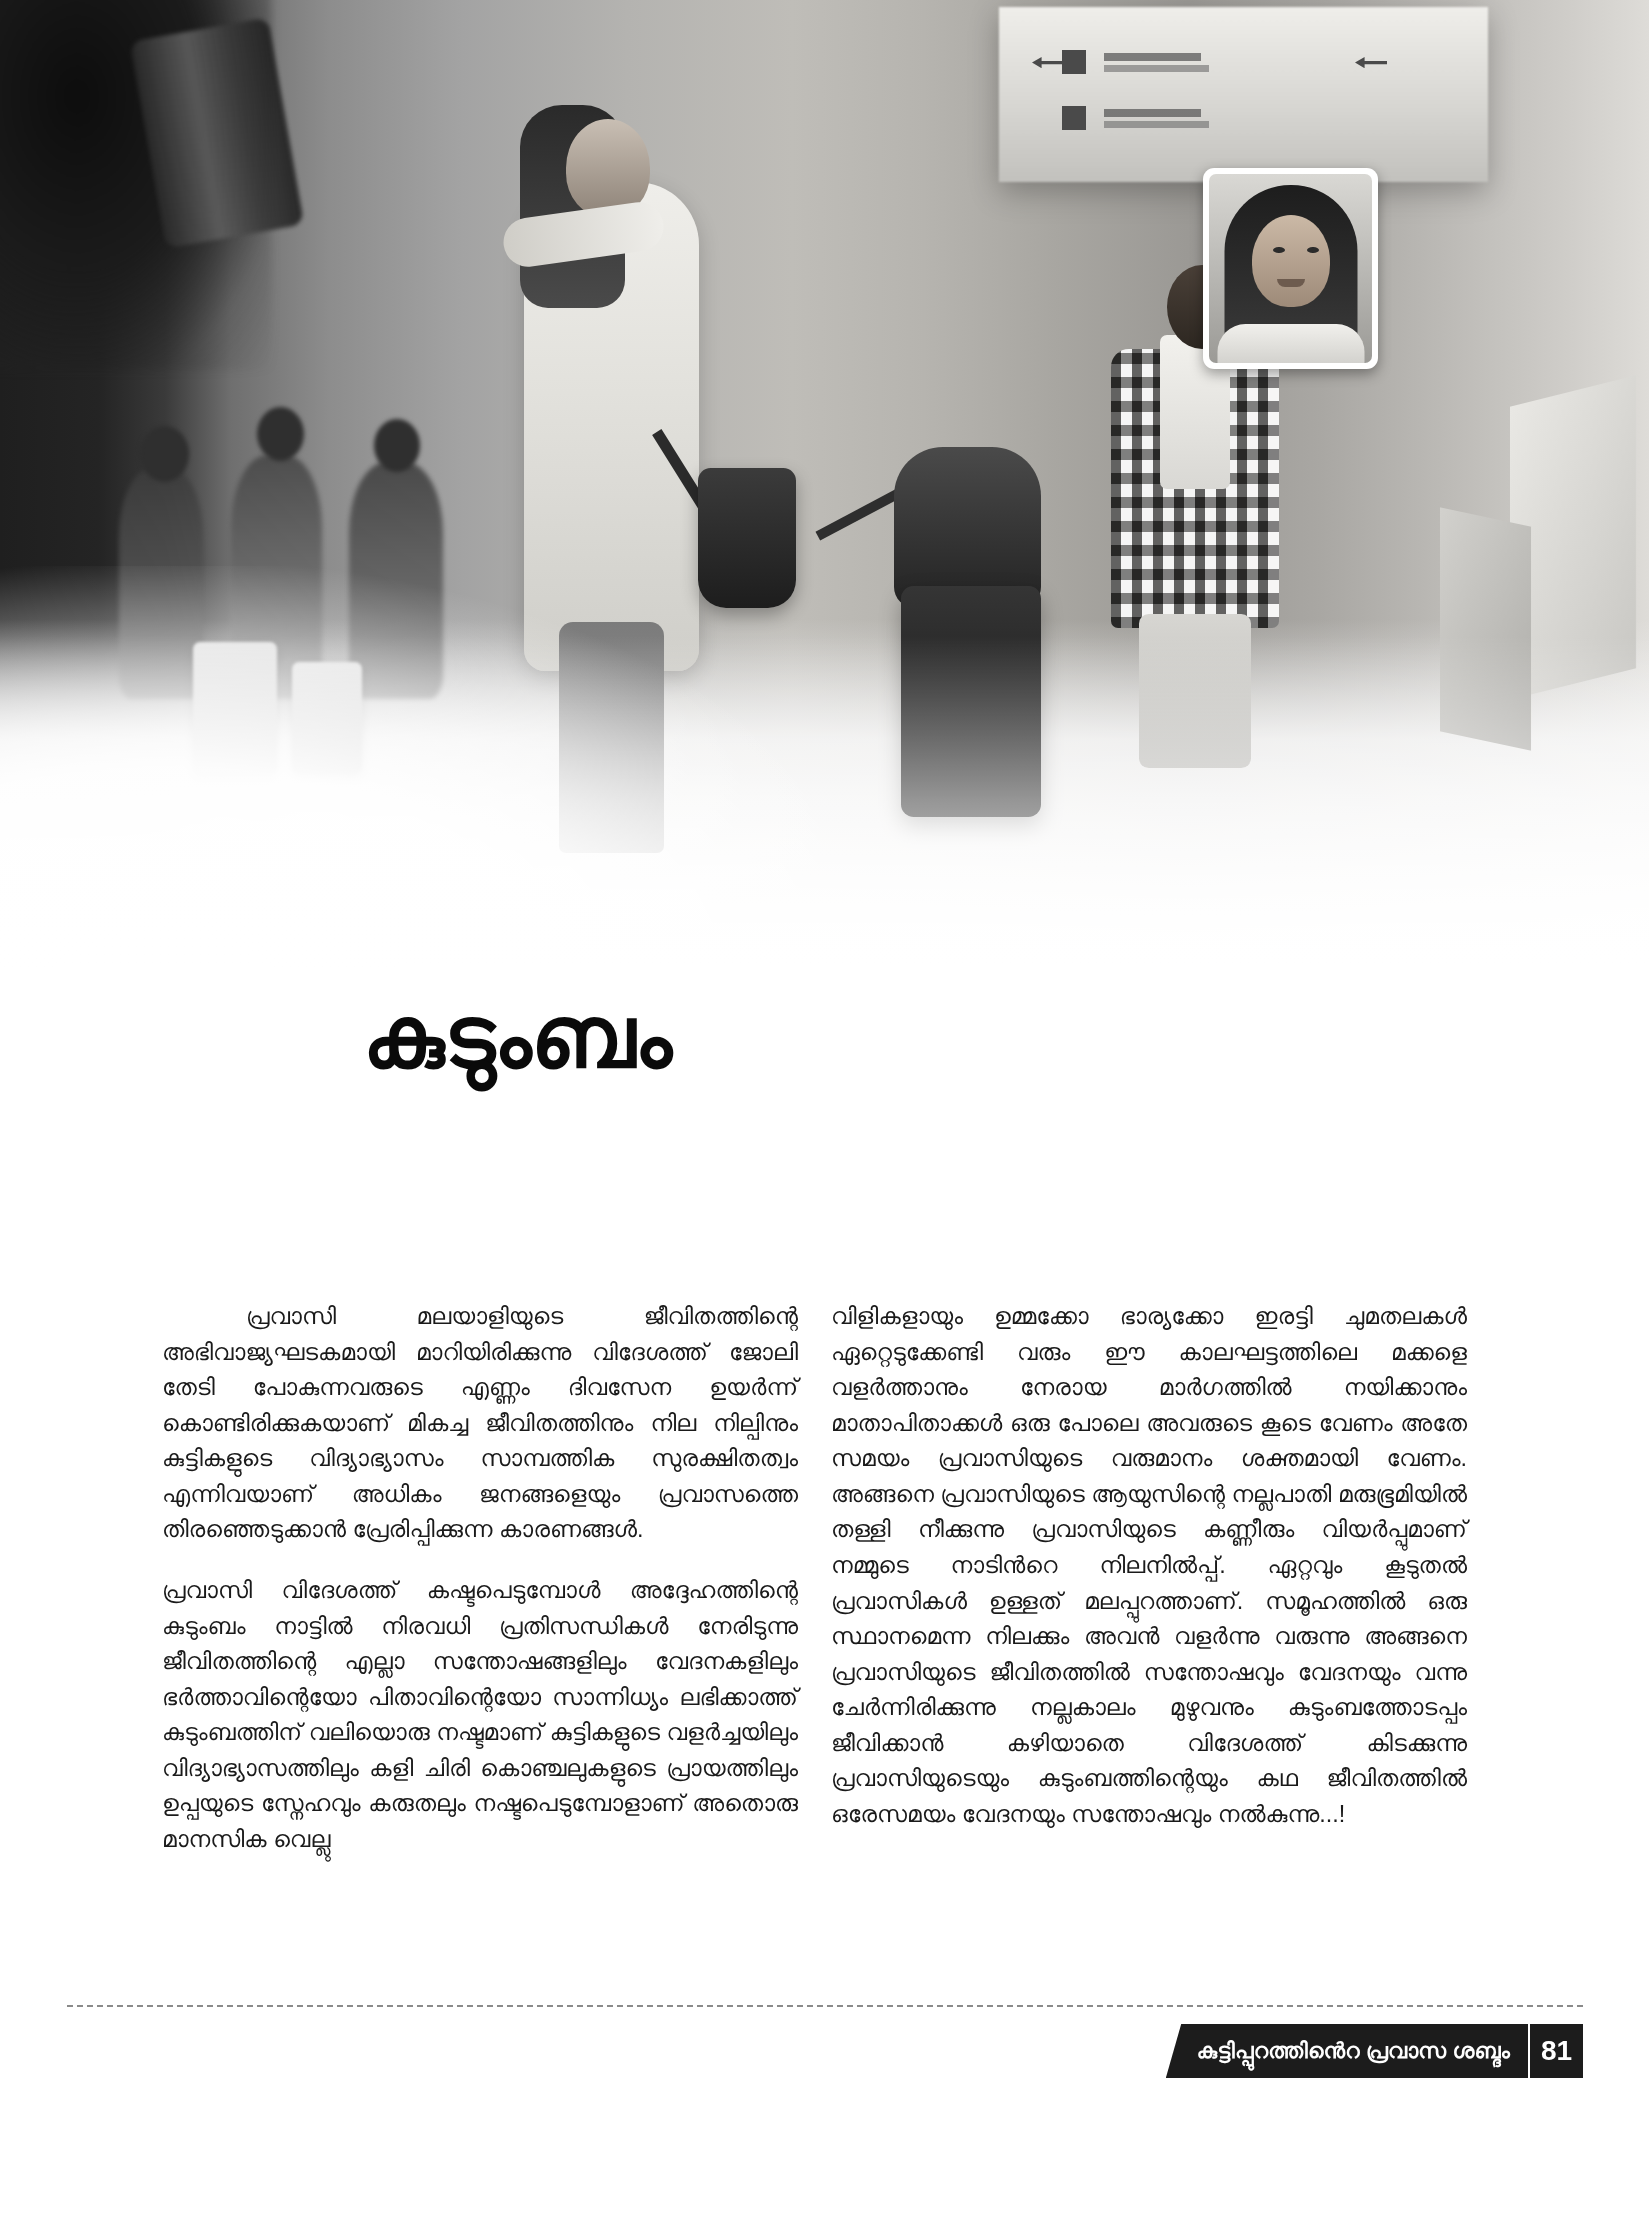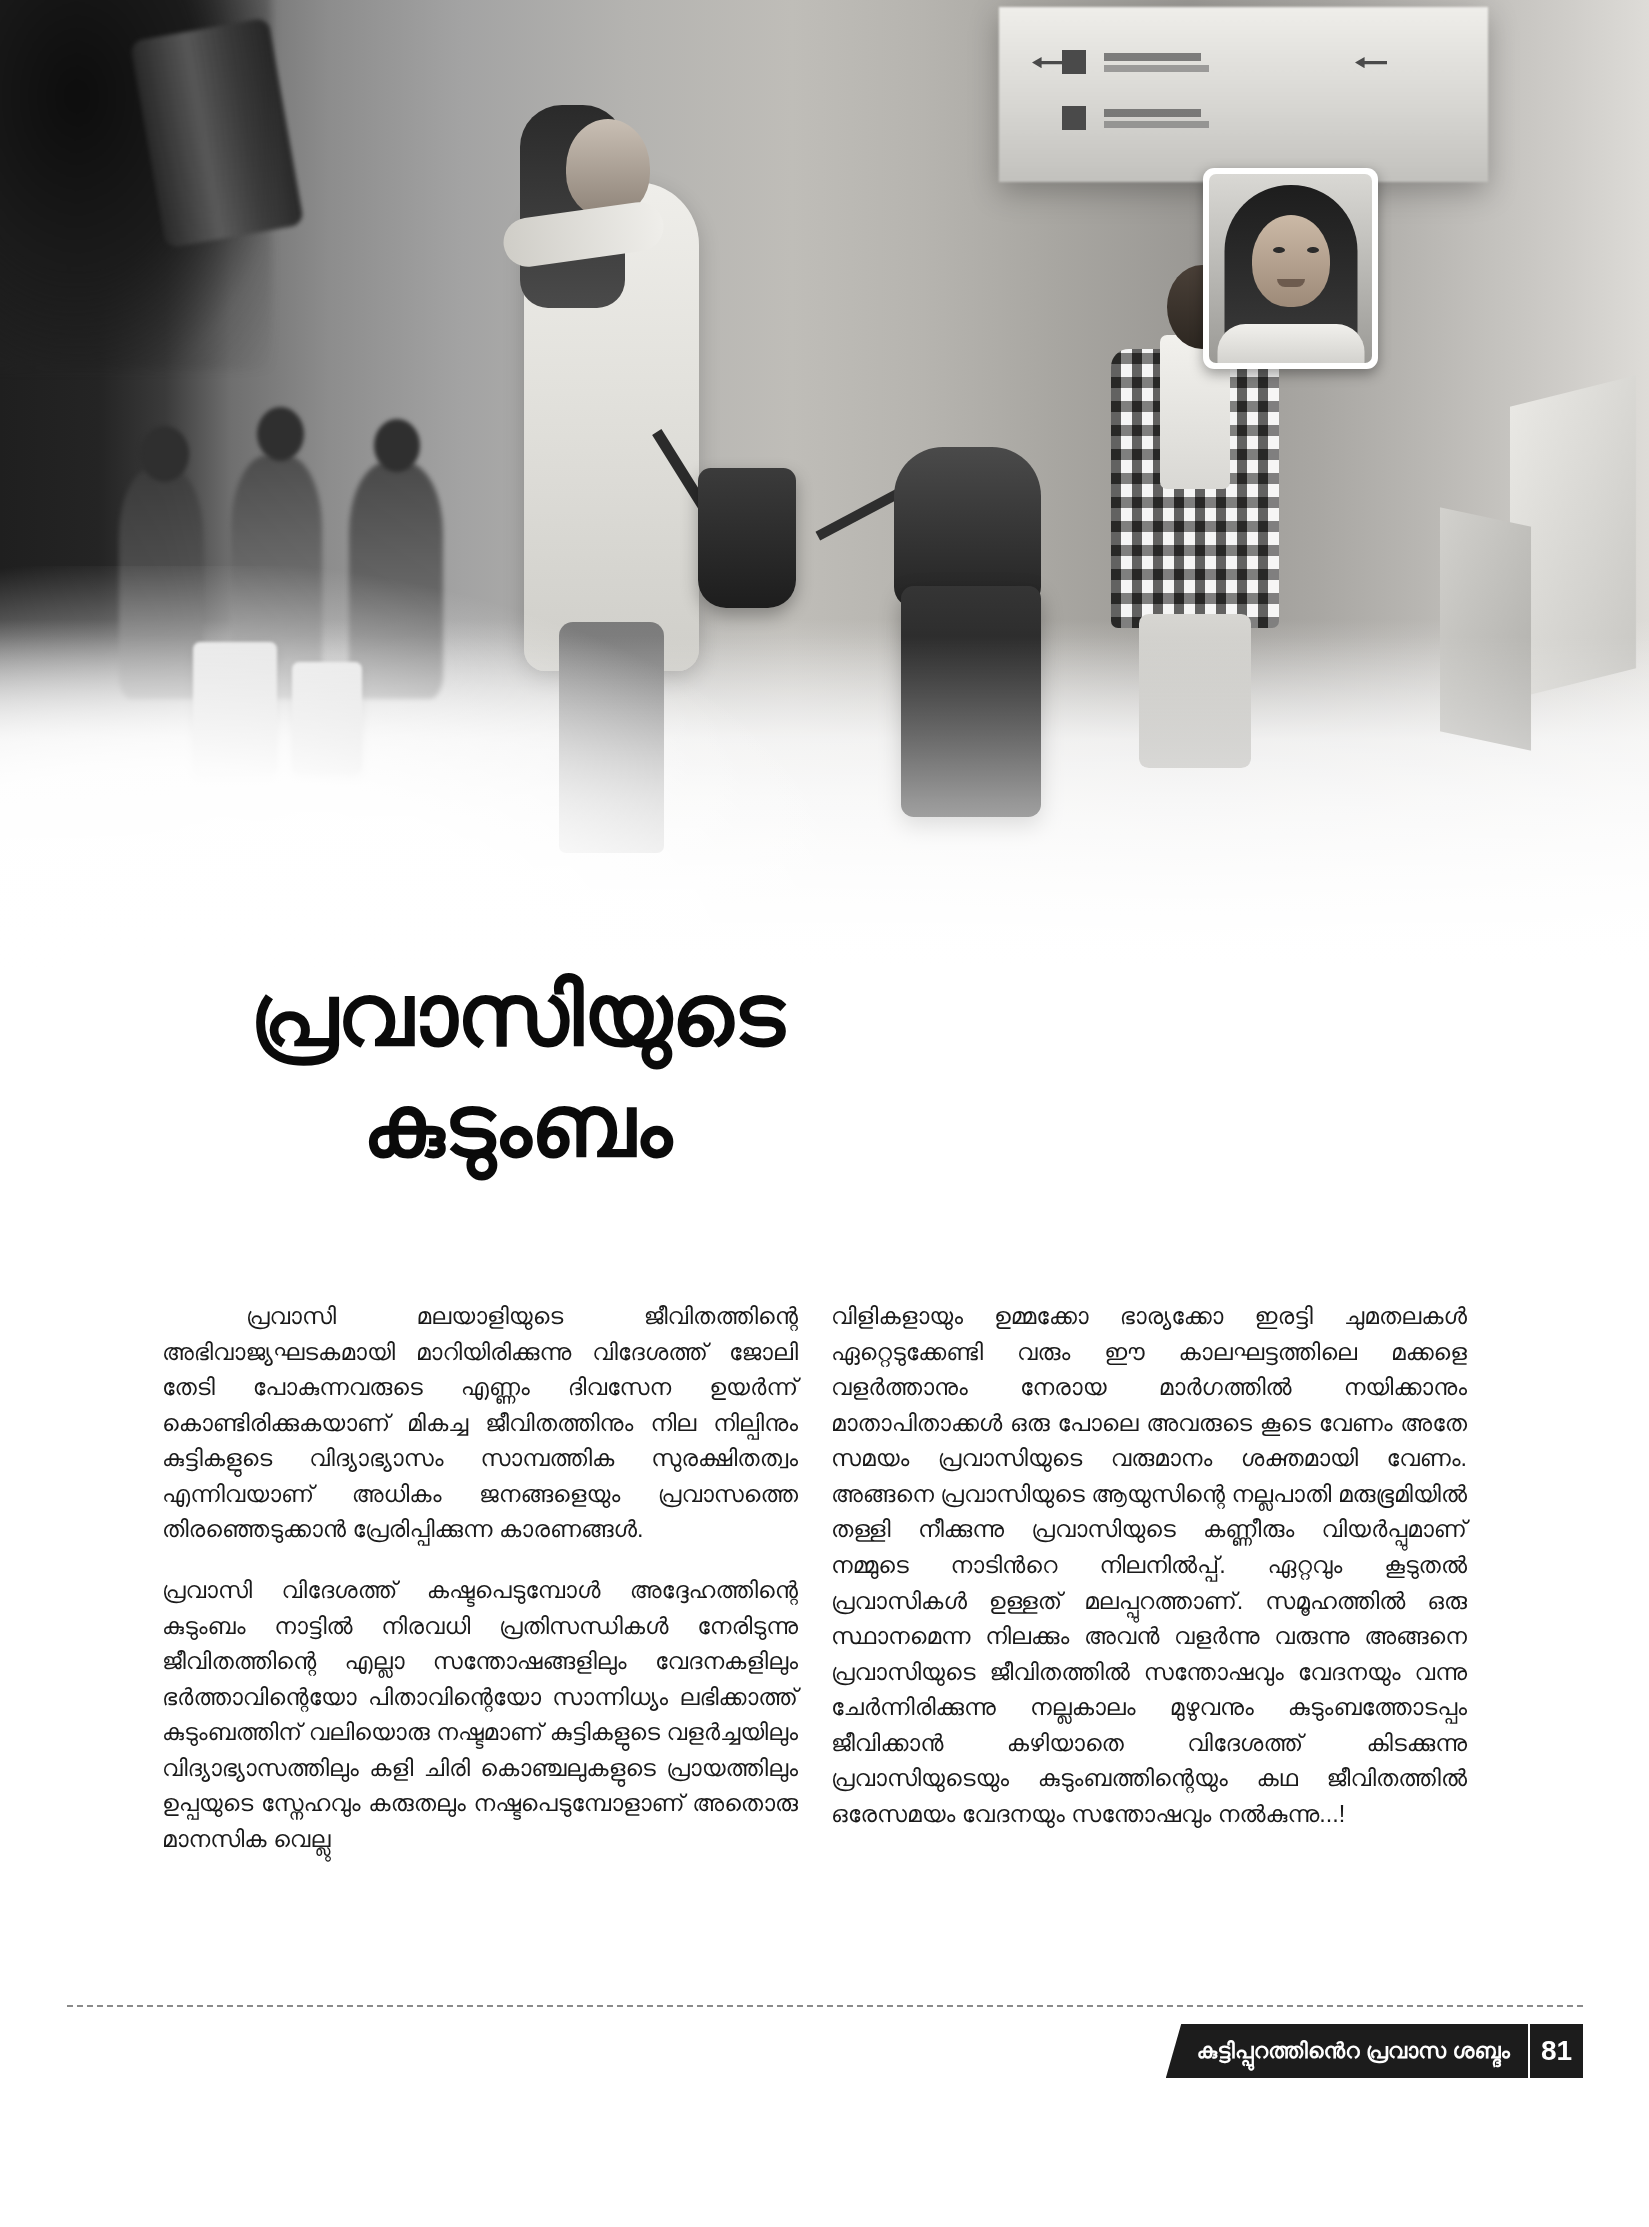--- a/index.html
+++ b/index.html
@@ -415,21 +415,20 @@
       <div class="face"></div>
       <div class="eye l"></div>
       <div class="eye r"></div>
       <div class="mouth"></div>
       <div class="collar"></div>
     </div>
   </div>
 </div>
 
 <div class="title">
-  <div class="title-line one">പ്രവാസിയുടെ</div>
   <div class="title-line two">കുടുംബം</div>
 </div>
 
 <div class="cols">
   <div class="col">
     <p class="indent">പ്രവാസി മലയാളിയുടെ ജീവിതത്തിന്റെ അഭിവാജ്യഘടകമായി മാറിയിരിക്കുന്നു വിദേശത്ത് ജോലി തേടി പോകുന്നവരുടെ എണ്ണം ദിവസേന ഉയർന്ന് കൊണ്ടിരിക്കുകയാണ് മികച്ച ജീവിതത്തിനും നില നില്പിനും കുട്ടികളുടെ വിദ്യാഭ്യാസം സാമ്പത്തിക സുരക്ഷിതത്വം എന്നിവയാണ് അധികം ജനങ്ങളെയും പ്രവാസത്തെ തിരഞ്ഞെടുക്കാൻ പ്രേരിപ്പിക്കുന്ന കാരണങ്ങൾ.</p>
     <p>പ്രവാസി വിദേശത്ത് കഷ്ടപെടുമ്പോൾ അദ്ദേഹത്തിന്റെ കുടുംബം നാട്ടിൽ നിരവധി പ്രതിസന്ധികൾ നേരിടുന്നു ജീവിതത്തിന്റെ എല്ലാ സന്തോഷങ്ങളിലും വേദനകളിലും ഭർത്താവിന്റെയോ പിതാവിന്റെയോ സാന്നിധ്യം ലഭിക്കാത്ത് കുടുംബത്തിന് വലിയൊരു നഷ്ടമാണ് കുട്ടികളുടെ വളർച്ചയിലും വിദ്യാഭ്യാസത്തിലും കളി ചിരി കൊഞ്ചലുകളുടെ പ്രായത്തിലും ഉപ്പയുടെ സ്നേഹവും കരുതലും നഷ്ടപെടുമ്പോളാണ് അതൊരു മാനസിക വെല്ലു</p>
   </div>
   <div class="col">
     <p>വിളികളായും ഉമ്മക്കോ ഭാര്യക്കോ ഇരട്ടി ചുമതലകൾ ഏറ്റെടുക്കേണ്ടി വരും ഈ കാലഘട്ടത്തിലെ മക്കളെ വളർത്താനും നേരായ മാർഗത്തിൽ നയിക്കാനും മാതാപിതാക്കൾ ഒരു പോലെ അവരുടെ കൂടെ വേണം അതേ സമയം പ്രവാസിയുടെ വരുമാനം ശക്തമായി വേണം. അങ്ങനെ പ്രവാസിയുടെ ആയുസിന്റെ നല്ലപാതി മരുഭൂമിയിൽ തള്ളി നീക്കുന്നു പ്രവാസിയുടെ കണ്ണീരും വിയർപ്പുമാണ് നമ്മുടെ നാടിൻറെ നിലനിൽപ്പ്. ഏറ്റവും കൂടുതൽ പ്രവാസികൾ ഉള്ളത് മലപ്പുറത്താണ്. സമൂഹത്തിൽ ഒരു സ്ഥാനമെന്ന നിലക്കും അവൻ വളർന്നു വരുന്നു അങ്ങനെ പ്രവാസിയുടെ ജീവിതത്തിൽ സന്തോഷവും വേദനയും വന്നു ചേർന്നിരിക്കുന്നു നല്ലകാലം മുഴുവനും കുടുംബത്തോടപ്പം ജീവിക്കാൻ കഴിയാതെ വിദേശത്ത് കിടക്കുന്നു പ്രവാസിയുടെയും കുടുംബത്തിന്റെയും കഥ ജീവിതത്തിൽ ഒരേസമയം വേദനയും സന്തോഷവും നൽകുന്നു...!</p>

